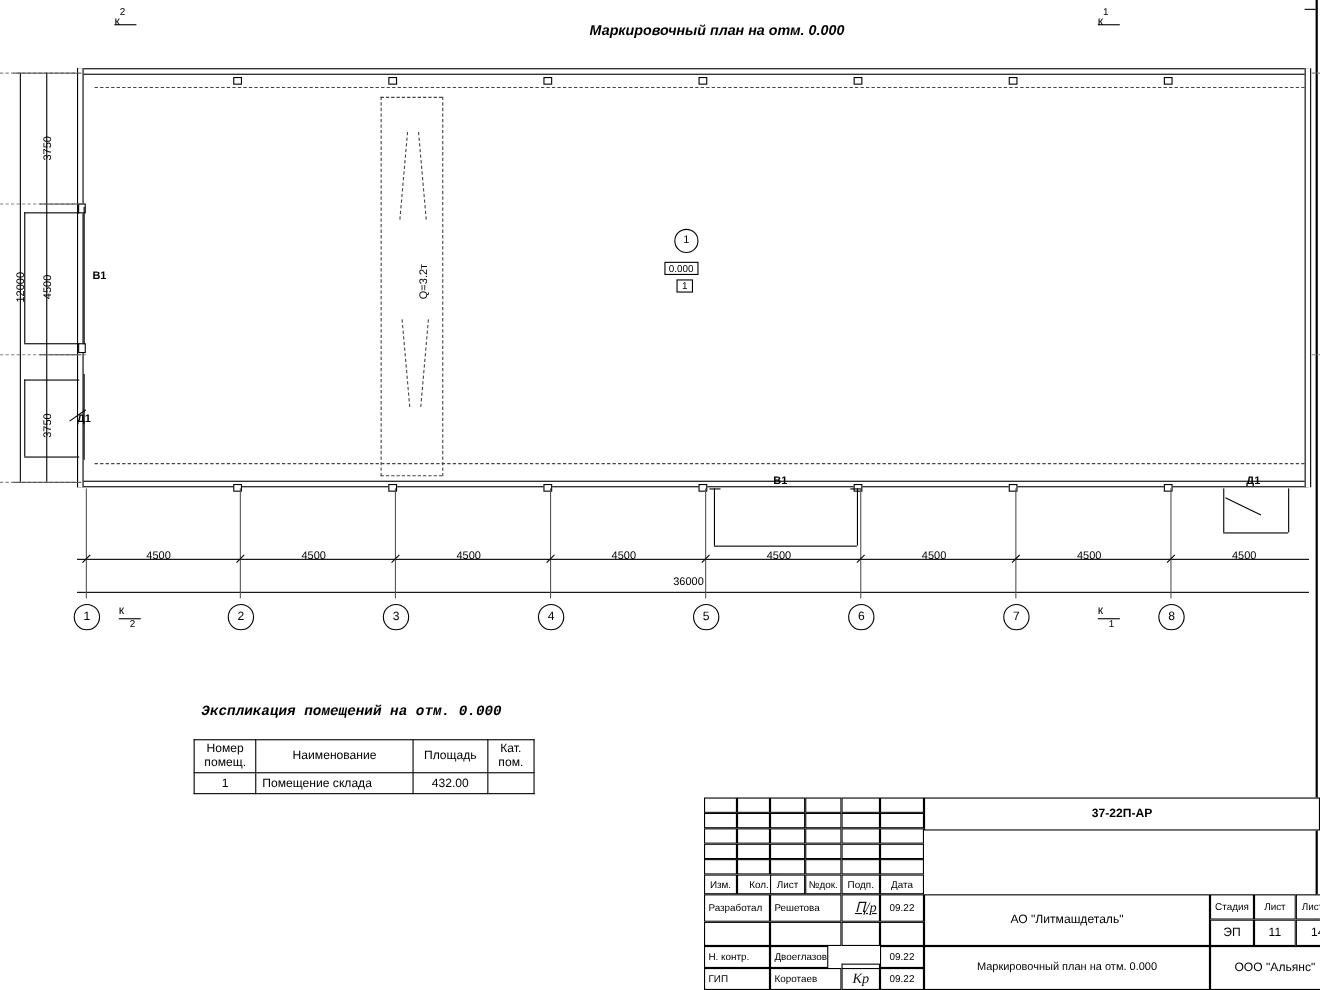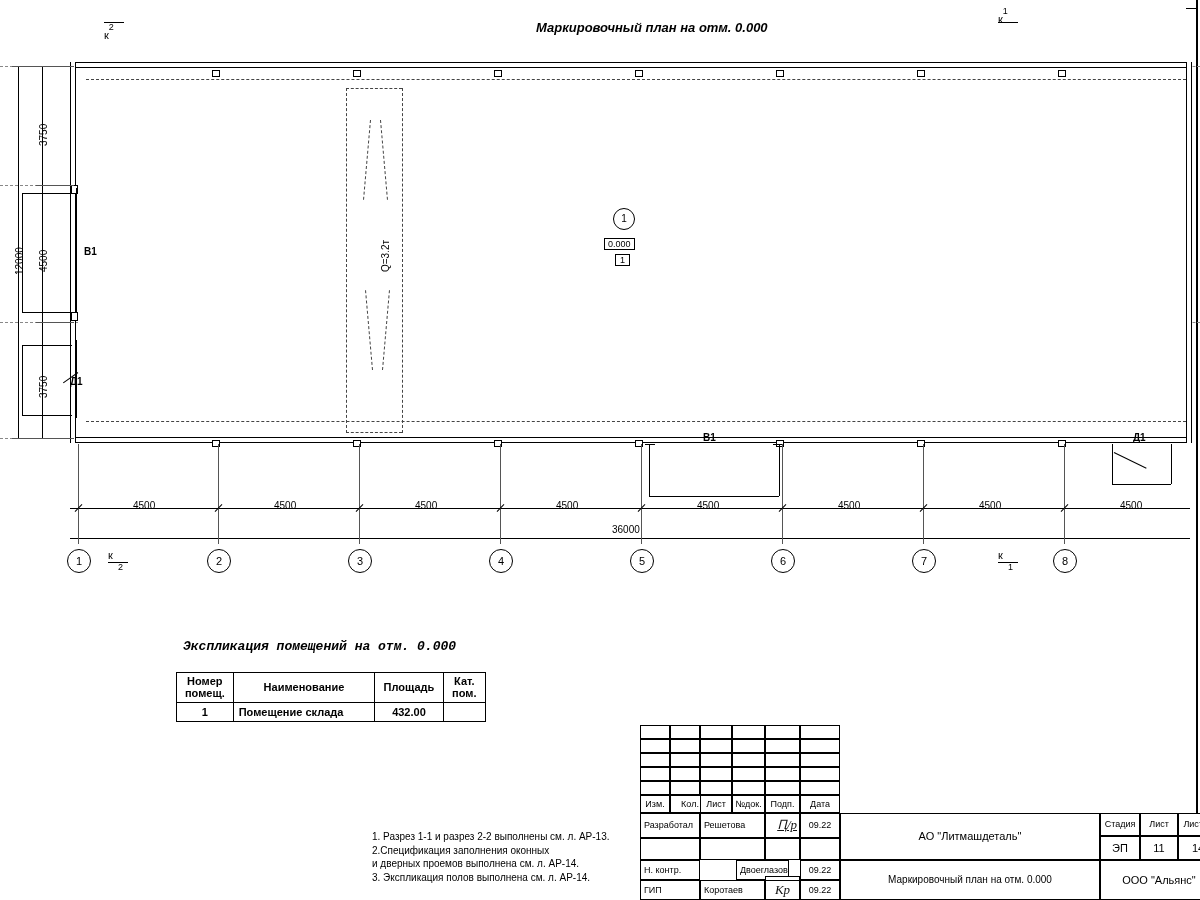--- a/index.html
+++ b/index.html
@@ -163,21 +163,21 @@
 
   
   table.expl {
     position: absolute;
     border-collapse: collapse;
     font-size: 11px;
   }
   table.expl td, table.expl th {
     border: 1px solid #000;
     padding: 3px 5px;
-    font-weight: bold;
+    font-weight: normal;
     text-align: center;
     vertical-align: middle;
   }
   table.expl td.name { text-align: left; }
   table.expl td.r { text-align: right; }
   table.expl th.hdr { font-size: 11px; line-height: 1.05; }
 
   
   .notes {
     position: absolute;
@@ -215,21 +215,21 @@
 </head>
 <body>
 
 <div class="sheet">
 
   <div class="vline" style="left:1196px; top:0; height:900px; border-left-width:2px;"></div>
   <div class="hline" style="left:1186px; top:8px; width:10px;"></div>
 
   <div class="plan-title" style="left:536px; top:20px;">Маркировочный план на отм. 0.000</div>
 
-  <div class="kmark" style="left:104px; top:10px;margin-top:16px;">к<sup style="position:relative; top:-4px;">2</sup></div>
+  <div class="kmark" style="left:104px; top:10px;">к<sup style="position:relative; top:-4px;">2</sup></div>
   <div class="hline" style="left:104px; top:22px; width:20px;"></div>
 
   <div class="kmark" style="left:998px; top:10px;">к<sup style="position:relative; top:-4px;">1</sup></div>
   <div class="hline" style="left:998px; top:22px; width:20px;"></div>
 
   <div class="hdot" style="left:0px; top:66px; width:78px;"></div>
   <div class="hdot" style="left:0px; top:185px; width:78px;"></div>
   <div class="hdot" style="left:0px; top:322px; width:78px;"></div>
   <div class="hdot" style="left:0px; top:438px; width:78px;"></div>
 
@@ -387,24 +387,20 @@
     </tr>
     <tr>
       <td>1</td>
       <td class="name">Помещение склада</td>
       <td>432.00</td>
       <td></td>
     </tr>
   </tbody>
     </table>
 
-  <div class="notes" style="left:372px; top:830px; width:260px;">1. Разрез 1-1 и разрез 2-2 выполнены см. л. АР-13.
-2.Спецификация заполнения оконных
-    и дверных проемов выполнена см. л. АР-14.
-3. Экспликация полов выполнена см. л. АР-14.</div>
 
   <div class="stamp" style="left:640px; top:725px; width:560px; height:175px;">
 
     <div class="cell" style="left:0px; top:0px; width:30px; height:14px;"></div>
     <div class="cell" style="left:30px; top:0px; width:30px; height:14px;"></div>
     <div class="cell" style="left:60px; top:0px; width:32px; height:14px;"></div>
     <div class="cell" style="left:92px; top:0px; width:33px; height:14px;"></div>
     <div class="cell" style="left:125px; top:0px; width:35px; height:14px;"></div>
     <div class="cell" style="left:160px; top:0px; width:40px; height:14px;"></div>
 
@@ -449,33 +445,34 @@
         <span class="sign sign-u">Ԥ/р</span>
       </div>
     <div class="cell" style="left:160px; top:88px; width:40px; height:25px;">09.22</div>
 
     <div class="cell left" style="left:0px; top:113px; width:60px; height:22px;"></div>
     <div class="cell left" style="left:60px; top:113px; width:65px; height:22px;"></div>
     <div class="cell" style="left:125px; top:113px; width:35px; height:22px;"></div>
     <div class="cell" style="left:160px; top:113px; width:40px; height:22px;"></div>
 
     <div class="cell left" style="left:0px; top:135px; width:60px; height:20px;">Н. контр.</div>
-    <div class="cell left" style="left:60px; top:135px; width:53px; height:20px;margin-left:36px;">Двоеглазов</div>
+    <div class="cell left" style="left:60px; top:135px; width:53px; height:20px;">Двоеглазов</div>
     <div class="cell" style="left:125px; top:151px; width:35px; height:20px;">
         <span class="sign">Дв</span>
       </div>
     <div class="cell" style="left:160px; top:135px; width:40px; height:20px;">09.22</div>
 
     <div class="cell left" style="left:0px; top:155px; width:60px; height:20px;">ГИП</div>
     <div class="cell left" style="left:60px; top:155px; width:65px; height:20px;">Коротаев</div>
     <div class="cell" style="left:125px; top:155px; width:35px; height:20px;">
         <span class="sign">Кр</span>
       </div>
     <div class="cell" style="left:160px; top:155px; width:40px; height:20px;">09.22</div>
 
+    <div class="cell b" style="left:200px; top:0px; width:360px; height:30px; font-weight:bold;">37-22П-АР</div>
     <div class="cell" style="left:200px; top:88px; width:260px; height:47px; font-size:11px;">АО "Литмашдеталь"</div>
     <div class="cell" style="left:200px; top:135px; width:260px; height:40px; font-size:10px;">Маркировочный план на отм. 0.000</div>
 
     <div class="cell" style="left:460px; top:88px; width:40px; height:23px;">Стадия</div>
     <div class="cell" style="left:500px; top:88px; width:38px; height:23px;">Лист</div>
     <div class="cell" style="left:538px; top:88px; width:40px; height:23px;">Листов</div>
 
     <div class="cell" style="left:460px; top:111px; width:40px; height:24px; font-size:11px;">ЭП</div>
     <div class="cell" style="left:500px; top:111px; width:38px; height:24px; font-size:11px;">11</div>
     <div class="cell" style="left:538px; top:111px; width:40px; height:24px; font-size:11px;">14</div>

